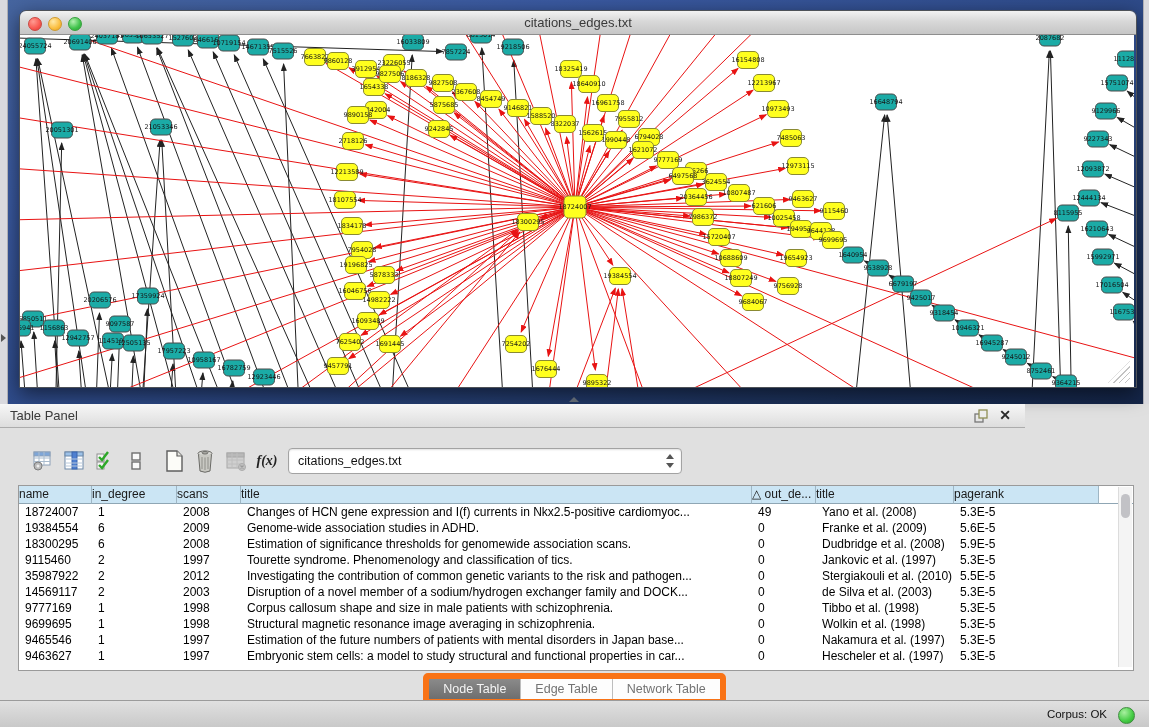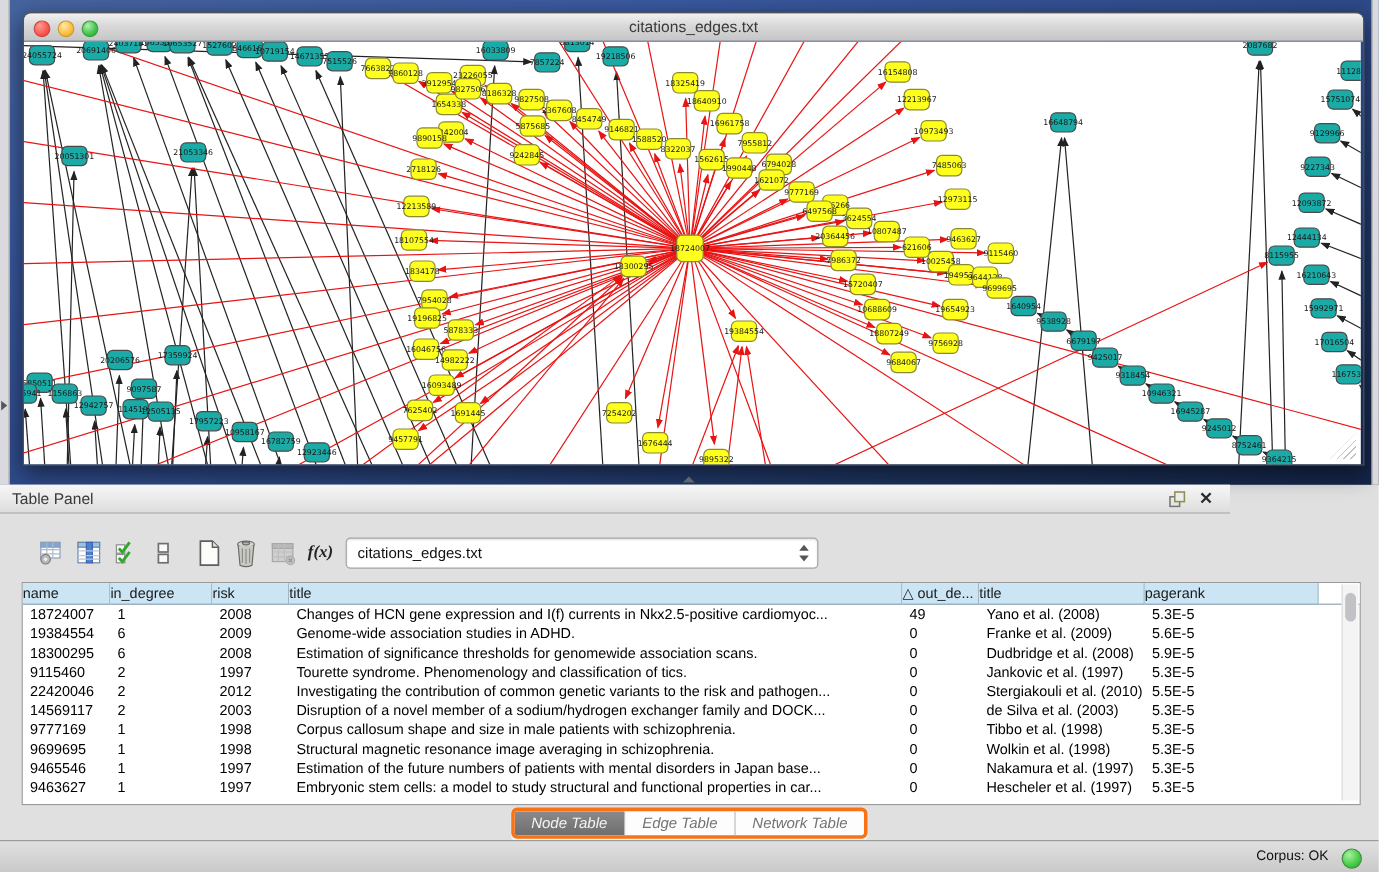--- a/index.html
+++ b/index.html
@@ -57,22 +57,22 @@
   .tbl .th{background:#CBE5F4;border-right:1px solid #9FB6C4;border-bottom:1px solid #8FA6B4;
     font-size:12px;color:#1A1A1A;text-align:left;height:17px;line-height:17px;
     white-space:nowrap;overflow:hidden;}
   .tbl .td{font-size:12px;color:#000;height:16px;line-height:16px;padding-left:6px;
     white-space:nowrap;overflow:hidden;box-sizing:border-box;}
   .vscroll{position:absolute;right:1px;top:1px;width:13px;height:180px;background:#F4F4F4;
     border-left:1px solid #DCDCDC;}
   .vthumb{position:absolute;left:2px;top:7px;width:9px;height:24px;background:#C2C2C6;border-radius:5px;}
   
   .tabs{position:absolute;left:0;top:269px;width:1149px;display:flex;justify-content:center;}
-  .seg{display:inline-flex;border:3px solid #f97316;border-radius:5px;overflow:hidden;
-    background:#FDFDFD;box-shadow:0 1px 1px rgba(255,255,255,.7);font-style:italic;}
+  .seg{display:inline-flex;border:6px solid #f97316;border-radius:5px;overflow:hidden;
+    background:#FDFDFD;box-shadow:0 1px 1px rgba(255,255,255,.7);}
   .seg .tab{font-size:12.5px;height:20px;line-height:20px;padding:0 14px;color:#737373;
     border-right:1px solid #BDBDBD;}
   .seg .tab:last-child{border-right:none;}
   .seg .tab.active{background:linear-gradient(#8A8A8A,#6E6E6E);color:#F4F4F4;}
   
   .status-bar{position:absolute;left:0;top:700px;width:1149px;height:27px;
     background:linear-gradient(#E0E0E0,#C8C8C8);border-top:1px solid #9B9B9B;}
   .mem-label{position:absolute;right:42px;top:0;font-size:11.5px;color:#111;line-height:27px;}
   .mem-dot{position:absolute;right:14px;top:6px;width:15px;height:15px;border-radius:50%;
     background:radial-gradient(circle at 35% 30%,#A8F0A0,#44CC44 60%,#2E9E2E);border:1px solid #3C8C3C;}
@@ -840,21 +840,21 @@
       <span class="stepper">
         <span class="up"></span>
           <span class="dn"></span>
       </span>
     </div>
 
     <div class="tblwrap">
       <div class="tbl" id="tbl" style="grid-template-columns: 73px 85px 64px 511px 64px 138px 145px 1fr;">
           <div class="th">name</div>
           <div class="th">in_degree</div>
-          <div class="th">risk</div>
+          <div class="th">scans</div>
           <div class="th">title</div>
           <div class="th">△ out_de...</div>
           <div class="th">title</div>
           <div class="th">pagerank</div>
           <div class="th" style="background: rgb(255, 255, 255); border-right: none;"></div>
           <div class="td">18724007</div>
           <div class="td">1</div>
           <div class="td">2008</div>
           <div class="td">Changes of HCN gene expression and I(f) currents in Nkx2.5-positive cardiomyoc...</div>
           <div class="td">49</div>
@@ -878,21 +878,21 @@
           <div class="td">5.9E-5</div>
           <div class="td"></div>
           <div class="td">9115460</div>
           <div class="td">2</div>
           <div class="td">1997</div>
           <div class="td">Tourette syndrome. Phenomenology and classification of tics.</div>
           <div class="td">0</div>
           <div class="td">Jankovic et al. (1997)</div>
           <div class="td">5.3E-5</div>
           <div class="td"></div>
-          <div class="td">22420046</div>
+          <div class="td">35987922</div>
           <div class="td">2</div>
           <div class="td">2012</div>
           <div class="td">Investigating the contribution of common genetic variants to the risk and pathogen...</div>
           <div class="td">0</div>
           <div class="td">Stergiakouli et al. (2010)</div>
           <div class="td">5.5E-5</div>
           <div class="td"></div>
           <div class="td">14569117</div>
           <div class="td">2</div>
           <div class="td">2003</div>

